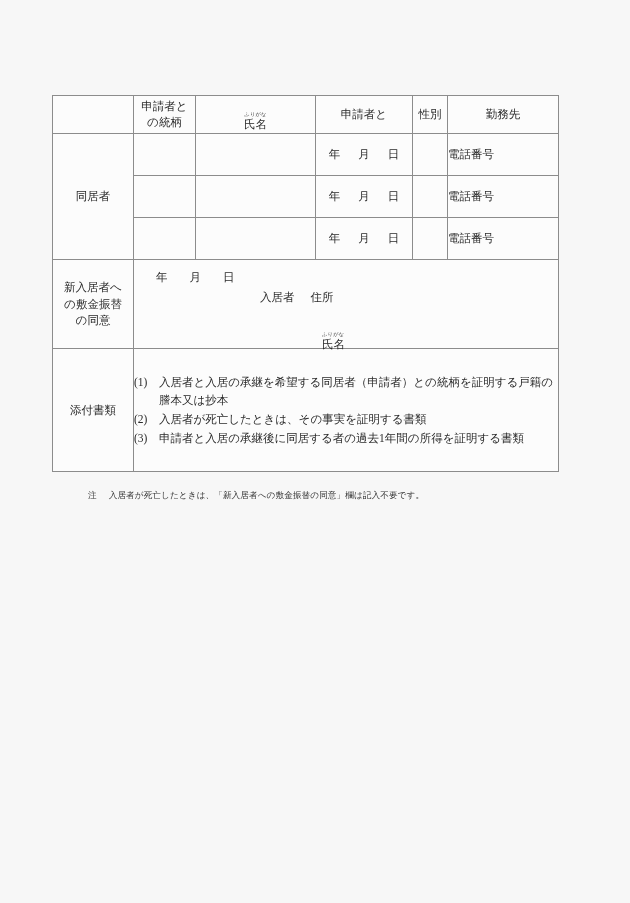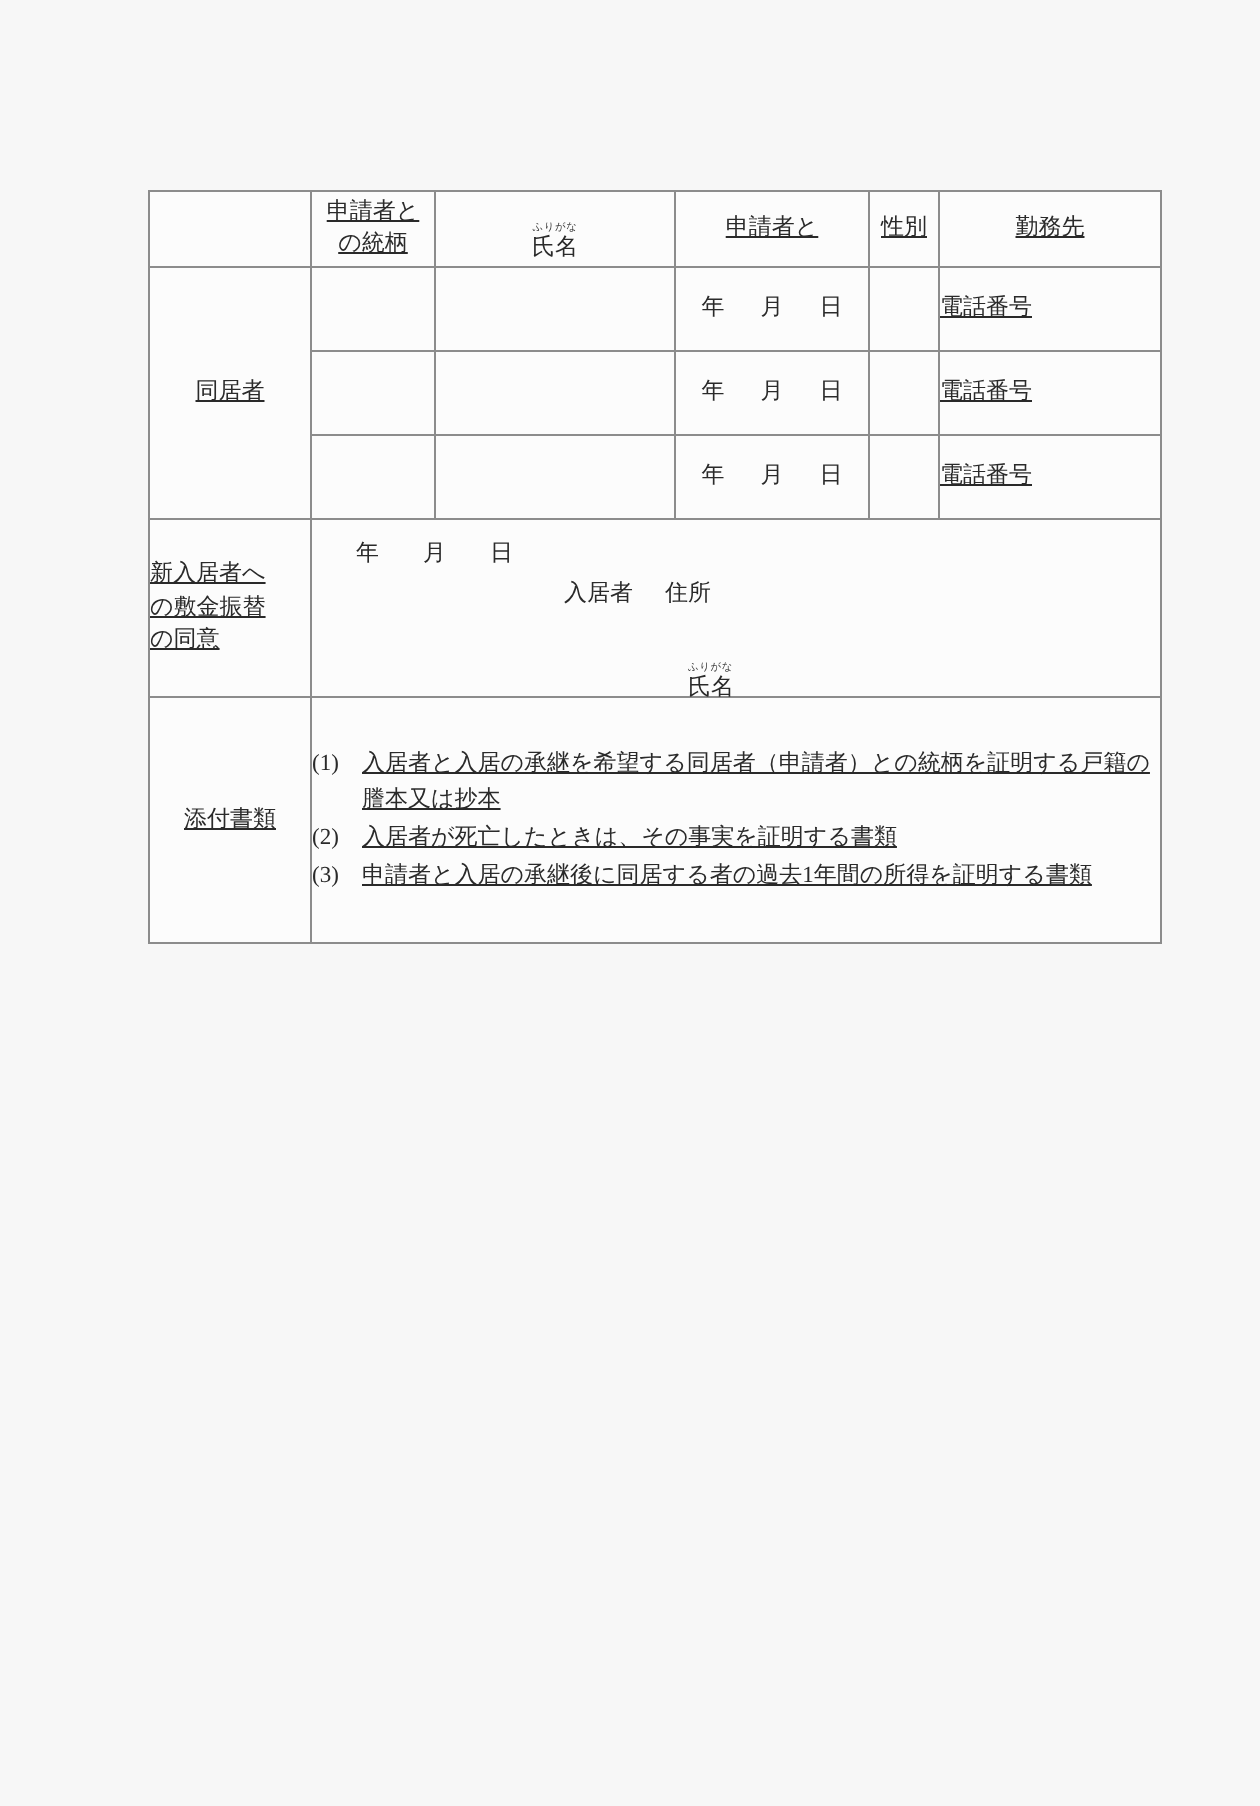--- a/index.html
+++ b/index.html
@@ -20,27 +20,26 @@
 
   .page {
     position: relative;
     width: 630px;
     height: 903px;
   }
 
   
   .form-table {
     position: absolute;
-    left: 74px;
+    left: 52px;
     top: 95px;
     width: 506px;
     border-collapse: collapse;
     background: #a21caf;
     table-layout: fixed;
-    text-decoration: underline;
   }
   .form-table td {
     border: 1px solid #8c8c8c;
     background: #fcfcfc;
     padding: 0;
     vertical-align: middle;
     font-size: 11.5px;
     line-height: 1.45;
     color: #2a2a2a;
   }
@@ -85,21 +84,21 @@
   }
 
   
   .label-cell {
     text-align: center;
     vertical-align: middle;
     font-size: 11.5px;
     margin-left: 11px;
   }
   .label-cell-multi {
-    text-align: left;
+    text-align: center;
     padding: 0 0 0 8px;
     line-height: 1.5;
     font-size: 11.5px;
   }
 
   
   .data-row td { height: 41px; }
   .cell-blank { }
 
   .dob-cell {
@@ -301,14 +300,17 @@
             <li>
               <span class="num">(3)</span><span>申請者と入居の承継後に同居する者の過去1年間の所得を証明する書類</span>
             </li>
           </ul>
         </td>
       </tr>
 
     </tbody>
   </table>
 
+  <div class="note">
+    <span class="note-mark">注</span><span>入居者が死亡したときは、「新入居者への敷金振替の同意」欄は記入不要です。</span>
+  </div>
 
 </div>
 
 </body></html>

